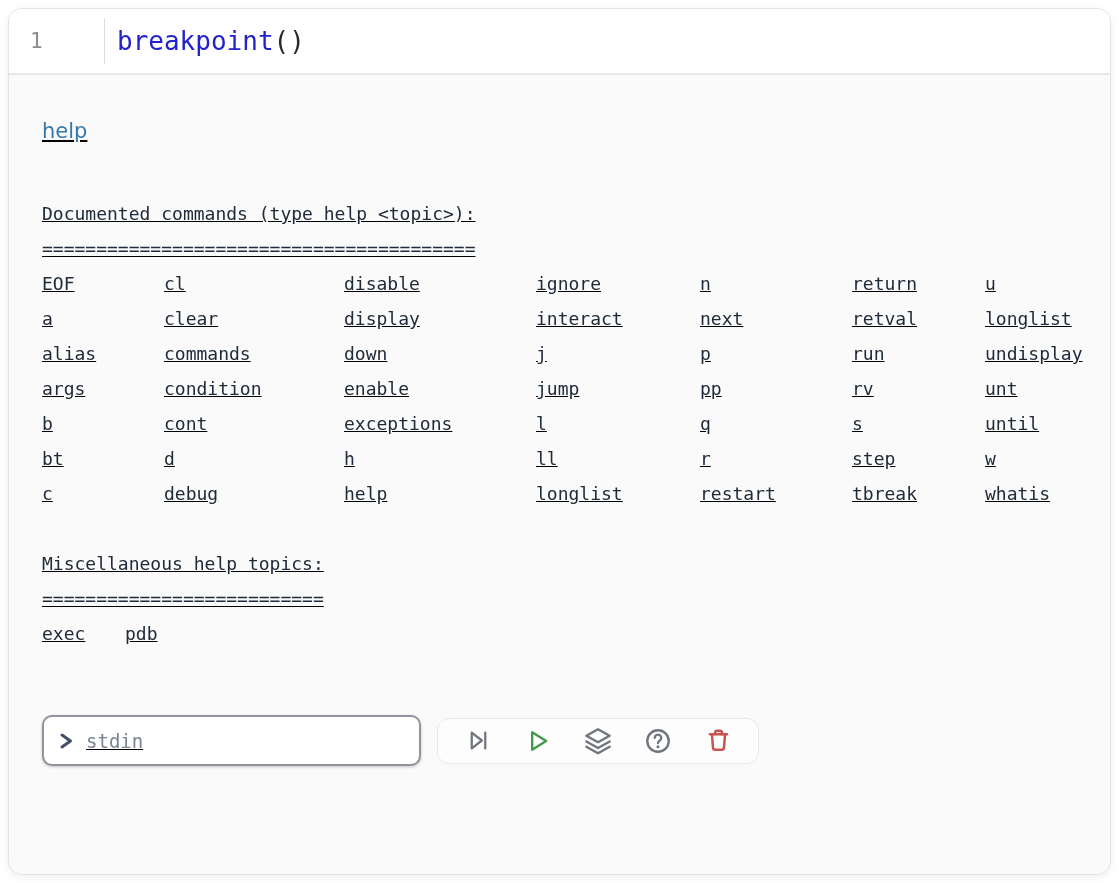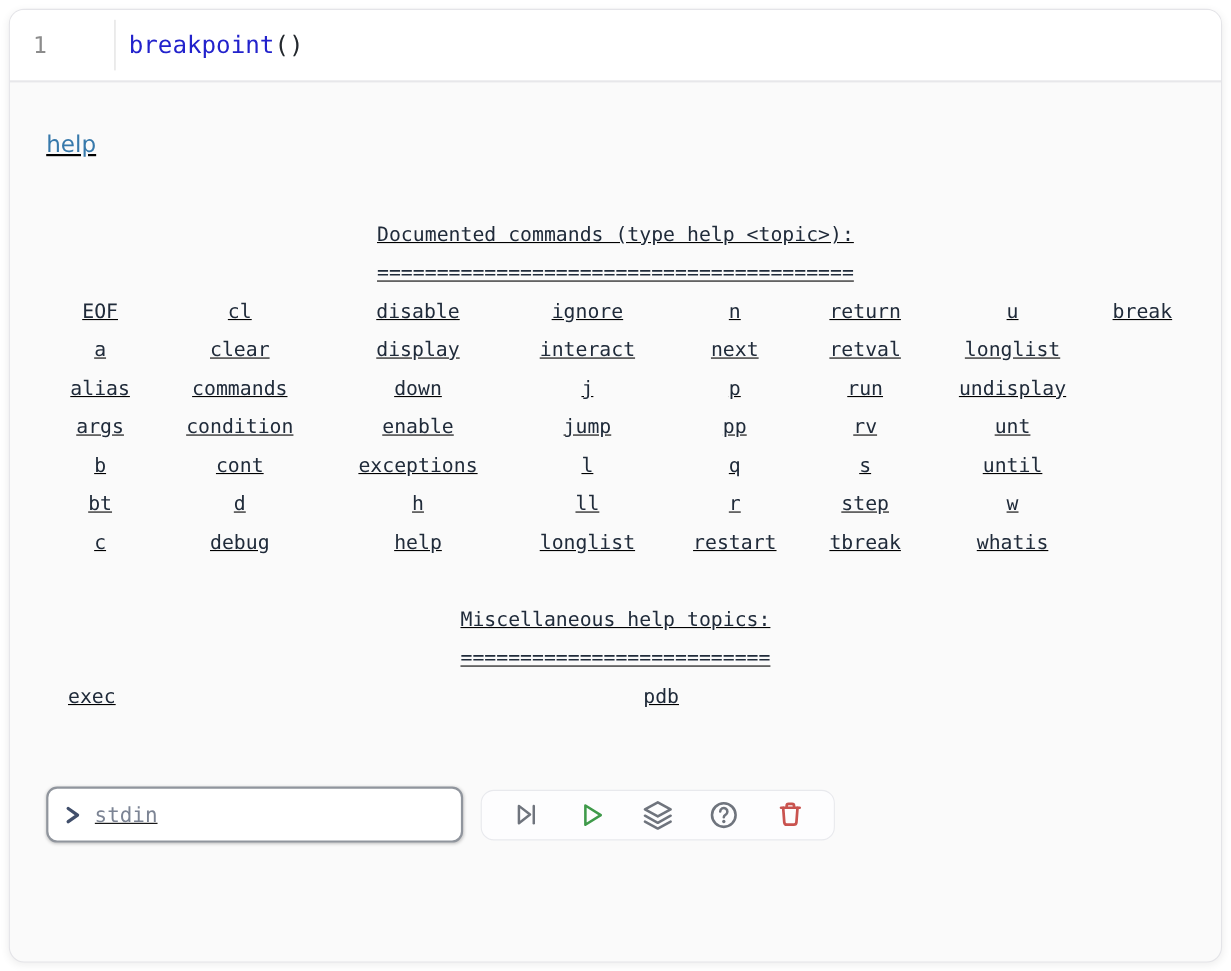--- a/index.html
+++ b/index.html
@@ -9,31 +9,31 @@
     position:absolute; left:8px; top:8px; width:1103px; height:867px;
     background:#fafafa; border:1px solid #e4e4e8; border-radius:14px;
     box-shadow:0 2px 8px rgba(0,0,0,0.07);
     overflow:hidden; display:flex; flex-direction:column;
   }
 
   
   .editor { flex:0 0 66px; background:#ffffff; border-bottom:2px solid #e7e7ea; display:flex; align-items:center; }
   .gutter { width:96px; height:46px; display:flex; align-items:center; padding-left:21px; border-right:1px solid #dcdcdc; }
   .line-number { font-size:21px; color:#8c8c8c; }
-  .code-line { padding-left:12px; font-size:22px;text-align:center; }
+  .code-line { padding-left:12px; font-size:26px;text-align:center; }
   .tok-fn { color:#2222cc; }
   .tok-punc { color:#24292e; }
 
   
   .console { flex:1; padding:42px 33px 0 33px; display:flex; flex-direction:column;text-decoration:underline; }
   .echo { font-family:"DejaVu Sans", sans-serif; font-size:21px; line-height:28px; color:#3779ab; margin-bottom:51px; }
 
   .textblock { font-size:18px; line-height:35px; color:#202b3a; }
-  .line { height:35px; white-space:pre;text-align:center; }
-  .cmd-row { display:grid; grid-template-columns:98px 156px 168px 140px 128px 109px 159px auto; }
+  .line { height:35px; white-space:pre; }
+  .cmd-row { display:grid; grid-template-columns:98px 156px 168px 140px 128px 109px 159px auto;gap:24px; }
   .misc-row { display:grid; grid-template-columns:83px auto; }
 
   
   .io-row { display:flex; align-items:center; margin-top:29px; gap:16px; }
   .stdin-box {
     width:379px; height:51px; background:#ffffff;
     border:2px solid #90959d; border-radius:10px;
     box-shadow:0 1px 3px rgba(0,0,0,0.22);
     display:flex; align-items:center; padding:0 14px; gap:12px;
   }

